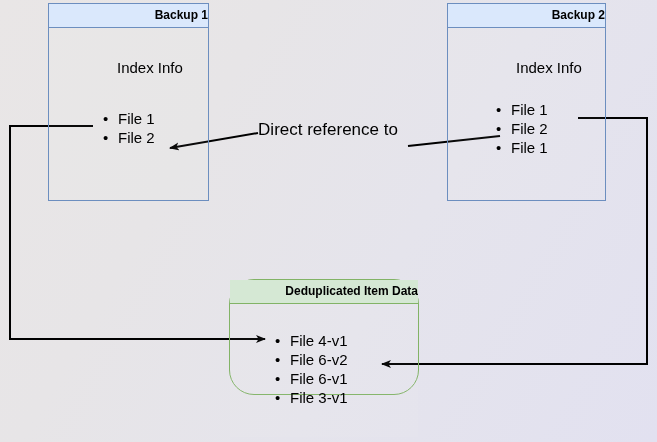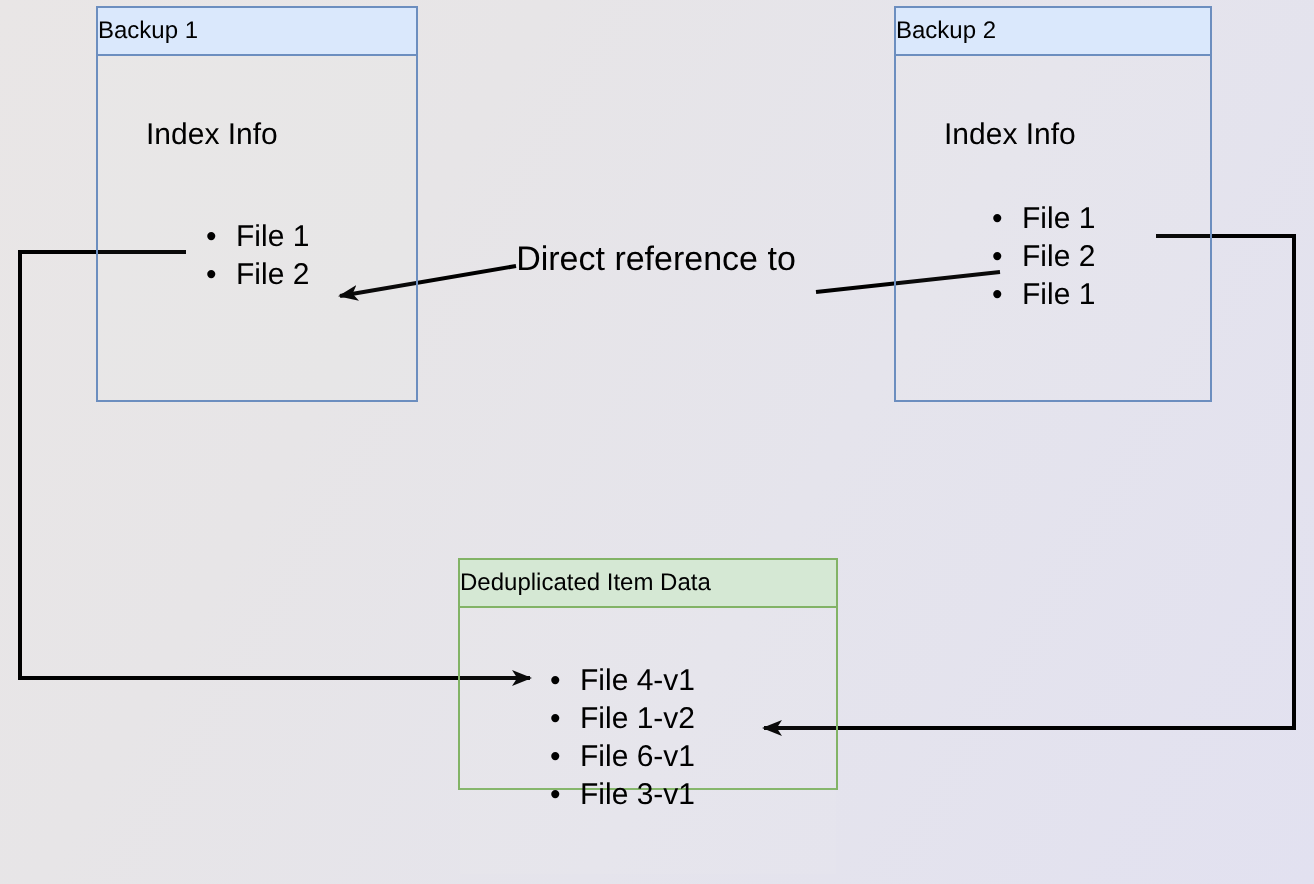--- a/index.html
+++ b/index.html
@@ -27,23 +27,23 @@
     pointer-events: none;
   }
   .box {
     position: absolute;
     box-sizing: border-box;
   }
   .box-header {
     box-sizing: border-box;
     height: 24px;
     line-height: 22px;
-    text-align: left;
+    text-align: right;
     font-size: 12px;
-    font-weight: normal;
+    font-weight: bold;
     color: #000000;
   }
   .box-body {
     box-sizing: border-box;
     position: relative;
     background: rgba(255,255,255,0.04);
   }
   .box-blue {
     border: 1px solid #6c8ebf;
   }
@@ -56,20 +56,21 @@
   }
   .box-green .box-header {
     background: #d5e8d4;
     border-bottom: 1px solid #82b366;
   }
   .index-label {
     position: absolute;
     font-size: 15px;
     color: #000;
     white-space: nowrap;
+    margin-left: 44px;
   }
   .file-list {
     position: absolute;
     margin: 0;
     padding: 0;
     list-style: none;
   }
   .file-list li {
     font-size: 15px;
     color: #000;
@@ -134,26 +135,26 @@
     <div class="box-body" style="height:172px;">
       <div class="index-label" style="left:24px; top:31px;">Index Info</div>
       <ul class="file-list" style="left:48px; top:72px;">
         <li>File 1</li>
         <li>File 2</li>
         <li>File 1</li>
       </ul>
     </div>
   </div>
 
-  <div class="box box-green" style="left:229px; top:279px; width:190px; height:116px;">
+  <div class="box box-green" style="left:229px; top:279px; width:190px; height:116px;border-radius:25px;">
     <div class="box-header">Deduplicated Item Data</div>
     <div class="box-body" style="height:133px;">
       <ul class="file-list" style="left:45px; top:27px;">
         <li>File 4-v1</li>
-        <li>File 1-v2</li>
+        <li>File 6-v2</li>
         <li>File 6-v1</li>
         <li>File 3-v1</li>
       </ul>
     </div>
   </div>
 
   <div class="edge-label" style="left:246px; top:122px; width:164px;">
     <div>Direct reference to</div>
   </div>
 

